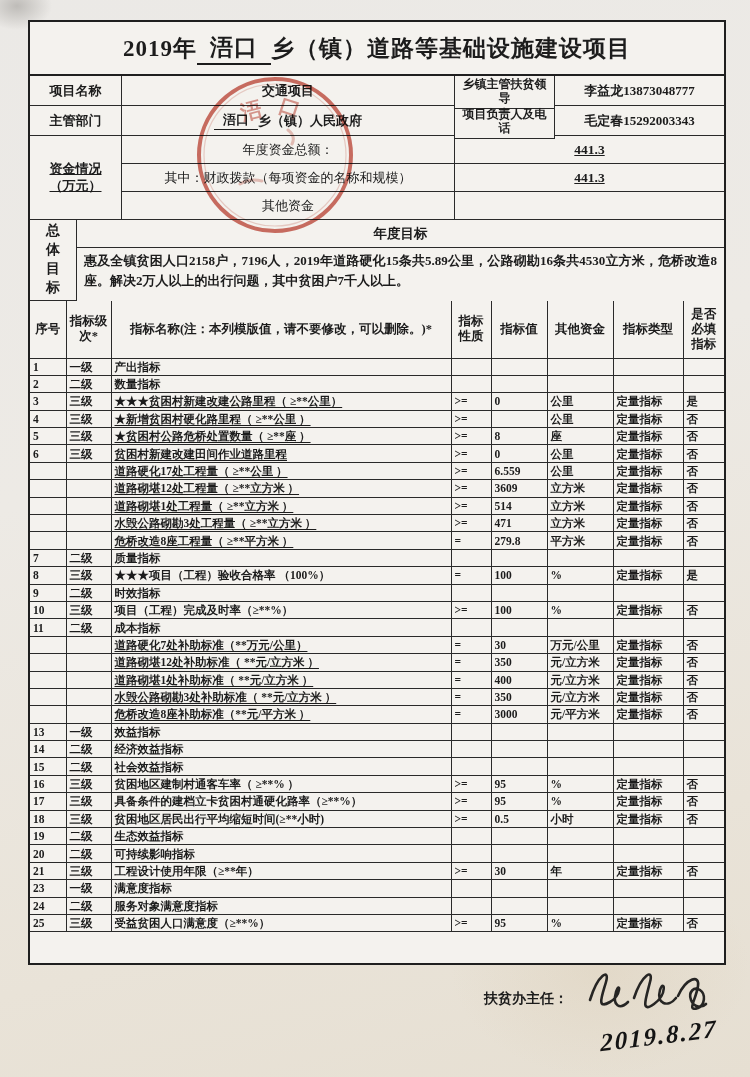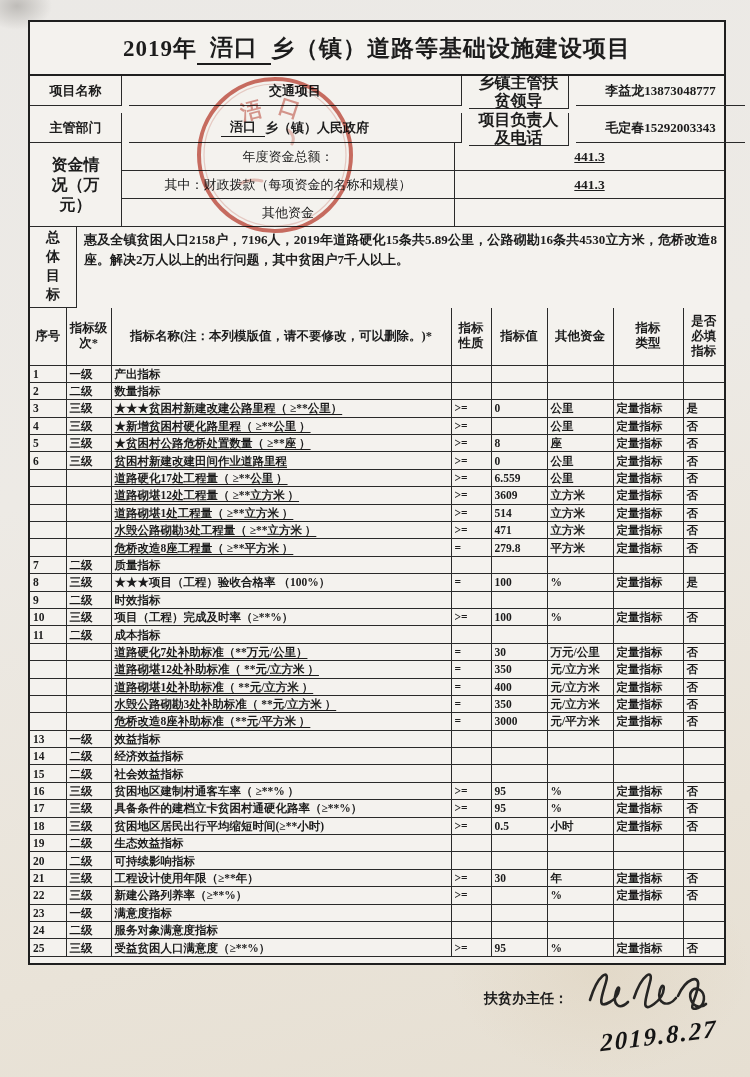--- a/index.html
+++ b/index.html
@@ -19,50 +19,50 @@
   .bcell{ border-right:1.5px solid #2a2a2a; border-bottom:1.5px solid #2a2a2a; }
   .nr{ border-right:none; }
   .flexc{ display:flex; align-items:center; justify-content:center; text-align:center; }
 
   
   .titlebox{ height:54px; border-bottom:2px solid #1f1f1f; display:flex; align-items:center; justify-content:center;
     font-size:23px; font-weight:bold; letter-spacing:1px; }
   .blankline{ border-bottom:2.5px solid #1c1c1c; padding:0 13px; }
 
   
-  .info{ display:grid; grid-template-columns:92px 333px 100px 169px; grid-auto-rows:30px;gap:7px; }
+  .info{ display:grid; grid-template-columns:92px 333px 100px 169px; grid-auto-rows:30px; }
   .info .lab{ font-weight:bold; font-size:13px; }
   .info .val{ font-weight:600; font-size:13px; }
-  .wraplab{ font-size:16px; line-height:1.15; padding:16px 6px; font-weight:bold; }
+  .wraplab{ font-size:12px; line-height:1.15; padding:16px 6px; font-weight:bold; }
   .u-inline{ border-bottom:1.5px solid #1c1c1c; padding:0 9px; }
 
   
   .fund{ display:grid; grid-template-columns:92px 333px 269px; grid-auto-rows:28px; }
   .fund-side{ grid-row:1 / 4; }
-  .fund-side span{ display:inline-block; width:56px; font-size:16px; font-weight:bold; line-height:1.25;
-    word-break:break-all; text-align:center; }
+  .fund-side span{ display:inline-block; width:56px; font-size:13px; font-weight:bold; line-height:1.25;
+    word-break:break-all; text-align:center;text-decoration:underline; }
   .fund .flab{ font-size:13px; font-weight:normal; }
   .fund .fval{ font-size:13.5px; font-weight:600;text-decoration:underline; }
 
   
   .goal{ display:grid; grid-template-columns:47px 647px; grid-template-rows:28px 53px; }
   .goal-side{ grid-row:1 / 3; }
   .goal-side span{ display:inline-block; width:16px; font-size:14px; font-weight:bold; line-height:1.35;
     word-break:break-all; text-align:center; }
   .goal-h{ font-size:13.5px; font-weight:bold; }
   .goal-t{ border-bottom:none; font-size:13px; font-weight:600; line-height:1.55; padding:3px 7px 0 7px; text-align:justify; }
 
   
   table.ind{ width:694px; border-collapse:collapse; table-layout:fixed; }
   table.ind th, table.ind td{ border:1px solid #2a2a2a; overflow:hidden; }
   table.ind tr > *:first-child{ border-left:none; }
   table.ind tr > *:last-child{ border-right:none; }
   table.ind thead th{ border-top:none; height:57px; font-size:12.5px; font-weight:bold; line-height:1.2;
     text-align:center; vertical-align:middle; padding:0 2px; }
-  table.ind thead th.th-type{ padding:0 16px; }
+  table.ind thead th.th-type{ padding:0 8px; }
   table.ind thead th.th-req{ padding:0 7px; }
   table.ind tbody tr{ height:17.4px; }
   table.ind tbody td{ font-size:11.5px; font-weight:600; line-height:1.05; padding:0 3px;
     white-space:nowrap; text-align:left; vertical-align:middle; }
   td.al-l{ text-align:left; padding-left:3px; }
   td.al-i{ text-align:left; padding-left:30px; }
   td.al-c{ text-align:center; }
   td.uline{ text-decoration:underline; text-underline-offset:2px; }
 
   
@@ -114,20 +114,21 @@
       <div class="bcell flexc flab">其中：财政拨款（每项资金的名称和规模）</div>
       <div class="bcell flexc fval nr">441.3</div>
       <div class="bcell flexc flab">其他资金</div>
       <div class="bcell flexc fval nr"></div>
     </div>
 
     <div class="goal">
       <div class="bcell flexc goal-side">
         <span>总体目标</span>
       </div>
+      <div class="bcell flexc goal-h nr">年度目标</div>
       <div class="bcell goal-t nr">惠及全镇贫困人口2158户，7196人，2019年道路硬化15条共5.89公里，公路砌勘16条共4530立方米，危桥改造8座。解决2万人以上的出行问题，其中贫困户7千人以上。</div>
     </div>
 
     <table class="ind">
       <colgroup>
         <col style="width:36px">
           <col style="width:45px">
           <col style="width:340px">
           <col style="width:40px">
         <col style="width:56px">
@@ -442,30 +443,20 @@
             <td class="al-c">21</td>
             <td class="al-l">三级</td>
             <td class="al-c">工程设计使用年限（≥**年）</td>
             <td class="al-l">&gt;=</td>
             <td class="al-l">30</td>
             <td class="al-l">年</td>
             <td class="al-l">定量指标</td>
             <td class="al-l">否</td>
           </tr>
           <tr>
-            <td class="al-c">22</td>
-            <td class="al-l">三级</td>
-            <td class="al-c">新建公路列养率（≥**%）</td>
-            <td class="al-l">&gt;=</td>
-            <td class="al-l"></td>
-            <td class="al-l">%</td>
-            <td class="al-l">定量指标</td>
-            <td class="al-l">否</td>
-          </tr>
-          <tr>
             <td class="al-c">23</td>
             <td class="al-l">一级</td>
             <td class="al-l">满意度指标</td>
             <td class="al-l"></td>
             <td class="al-l"></td>
             <td class="al-l"></td>
             <td class="al-l"></td>
             <td class="al-l"></td>
           </tr>
           <tr>

